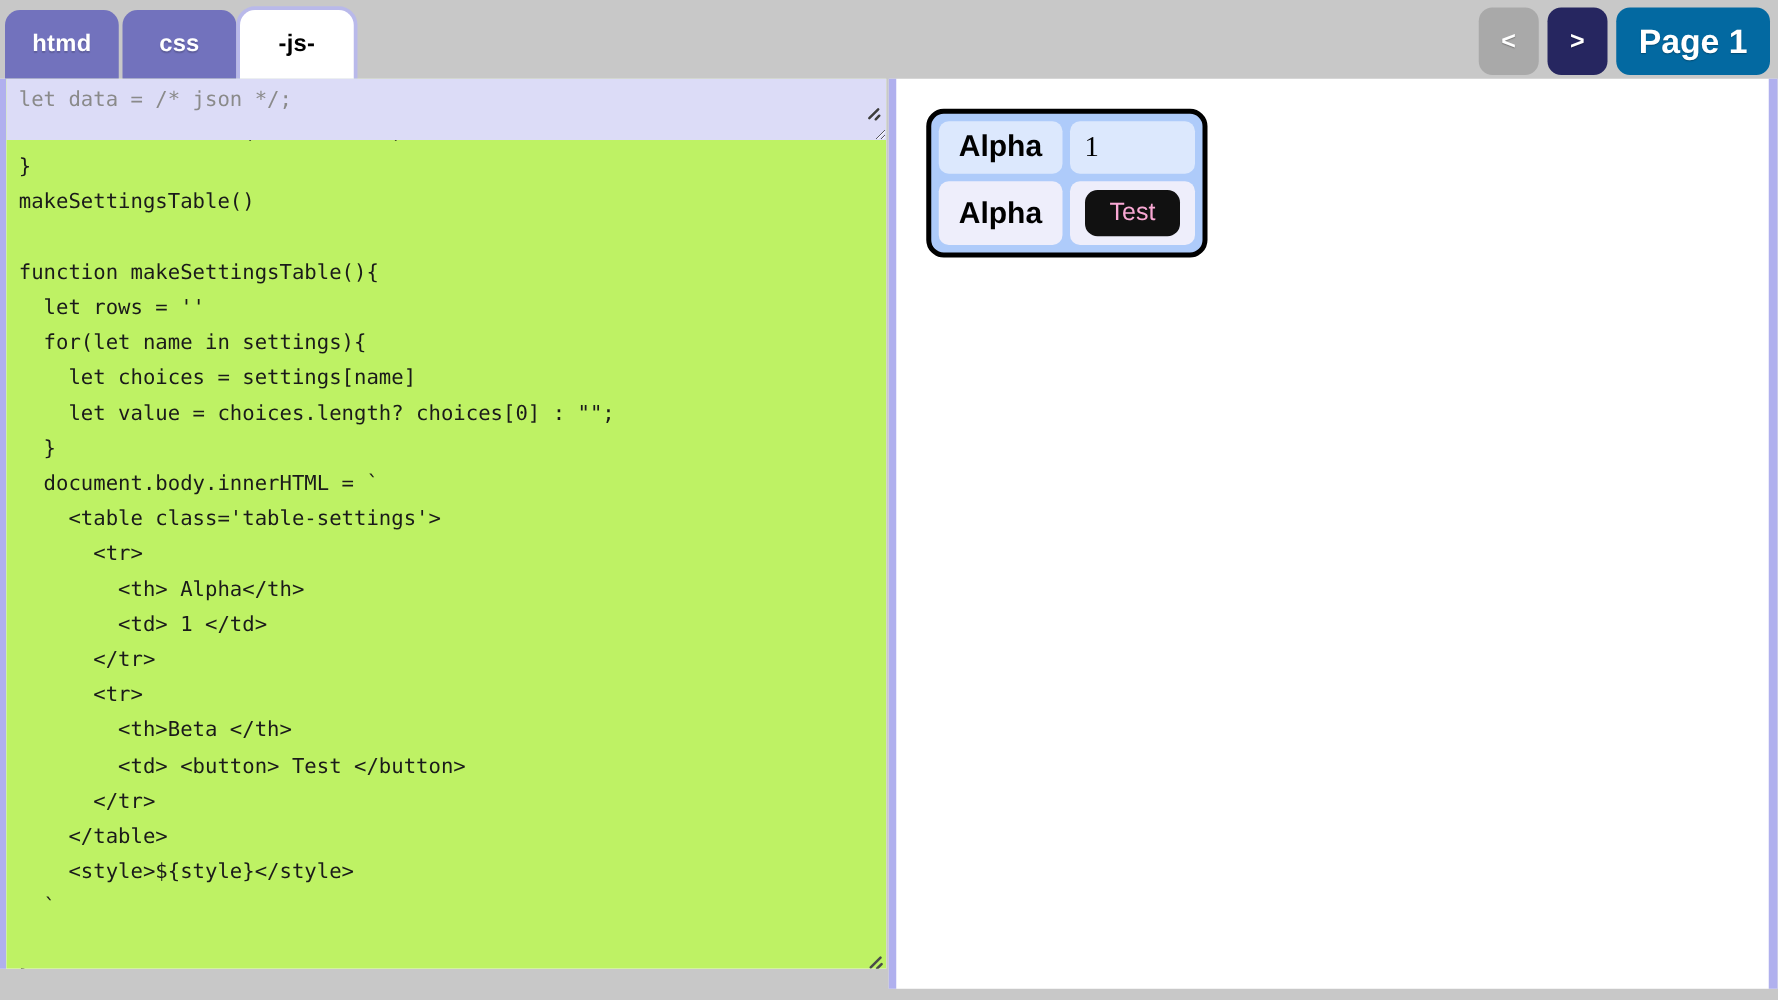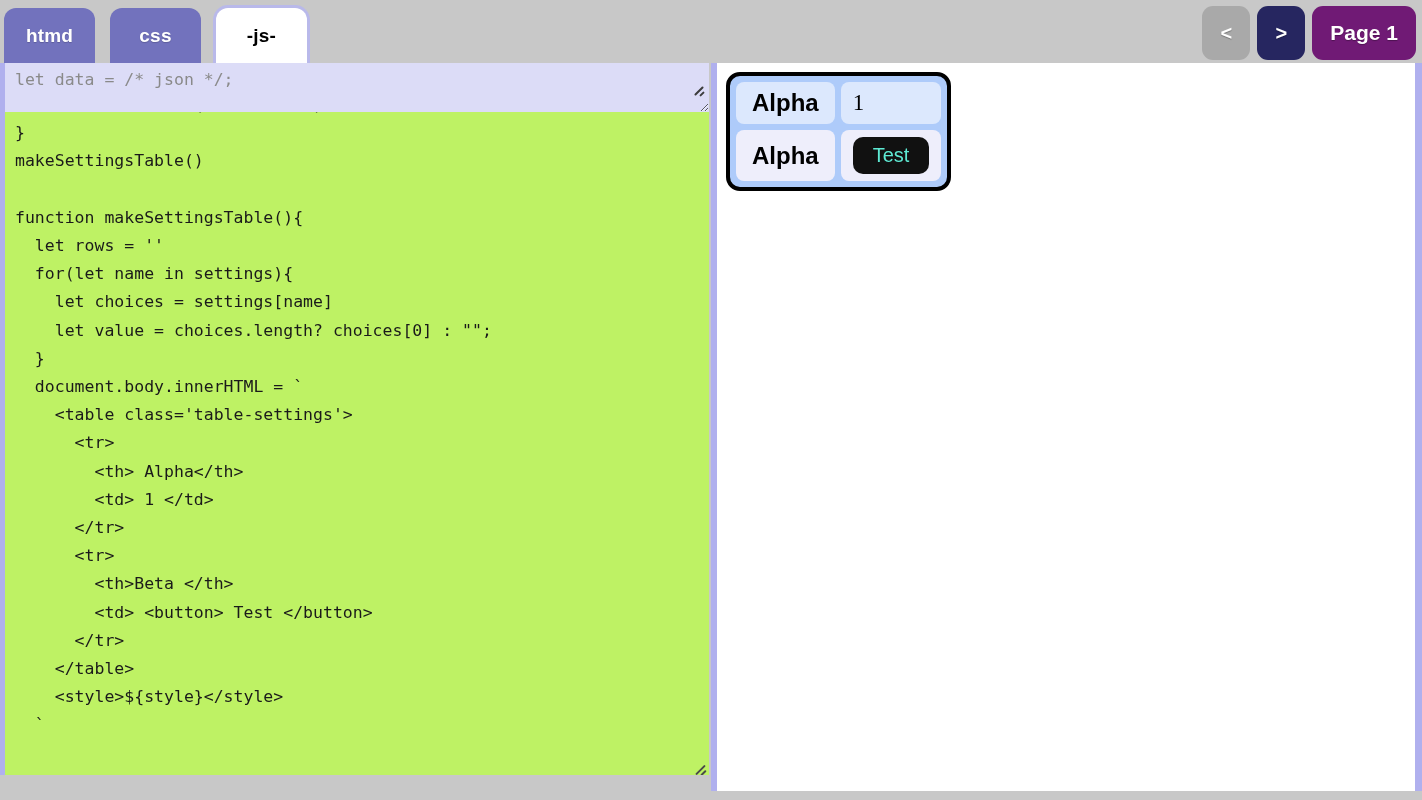--- a/index.html
+++ b/index.html
@@ -23,21 +23,21 @@
     height: 63px;
     background: #c8c8c8;
   }
 
   .tabs {
     position: absolute;
     left: 4px;
     top: 8px;
     display: flex;
     align-items: flex-end;
-    gap: 15px;
+    gap: 3px;
     height: 55px;
   }
 
   .tab {
     height: 55px;
     min-width: 91px;
     padding: 0 16px;
     background: #7272bd;
     color: #ffffff;
     border: none;
@@ -88,24 +88,24 @@
     text-shadow: 0 1px 1px rgba(0,0,0,0.3);
   }
   .navbtn.prev { background: #a9a9a9; }
   .navbtn.next { background: #262660; }
 
   .pagebtn {
     height: 54px;
     padding: 0 18px;
     border: none;
     border-radius: 11px;
-    background: #701a75;
+    background: #0369a1;
     color: #ffffff;
     font-family: "Liberation Sans", sans-serif;
-    font-size: 21px;
+    font-size: 27px;
     font-weight: bold;
     display: flex;
     align-items: center;
     justify-content: center;
     cursor: pointer;
     text-shadow: 0 1px 1px rgba(0,0,0,0.3);
   }
 
   
   .editor-pane {
@@ -240,21 +240,21 @@
     padding: 8px 0 0 8px;
   }
 
   
   .table-settings {
     border-collapse: separate;
     border-spacing: 6px;
     background: #aecbfa;
     border: 4px solid #000000;
     border-radius: 14px;
-    margin: 1px;
+    margin: 16px;
   }
 
   .table-settings th {
     background: #dce8fd;
     border-radius: 8px;
     font-family: "Liberation Sans", sans-serif;
     font-size: 24px;
     font-weight: bold;
     color: #000000;
     text-align: center;
@@ -273,21 +273,21 @@
     min-width: 92px;
   }
 
   .table-settings tr.row-beta th,
   .table-settings tr.row-beta td {
     background: #eeeefb;
   }
 
   .test-button {
     background: #111111;
-    color: #5eead4;
+    color: #f9a8d4;
     border: none;
     border-radius: 10px;
     font-family: "Liberation Sans", sans-serif;
     font-size: 20px;
     padding: 7px 20px;
     cursor: pointer;
   }
 </style>
 </head>
 <body>

